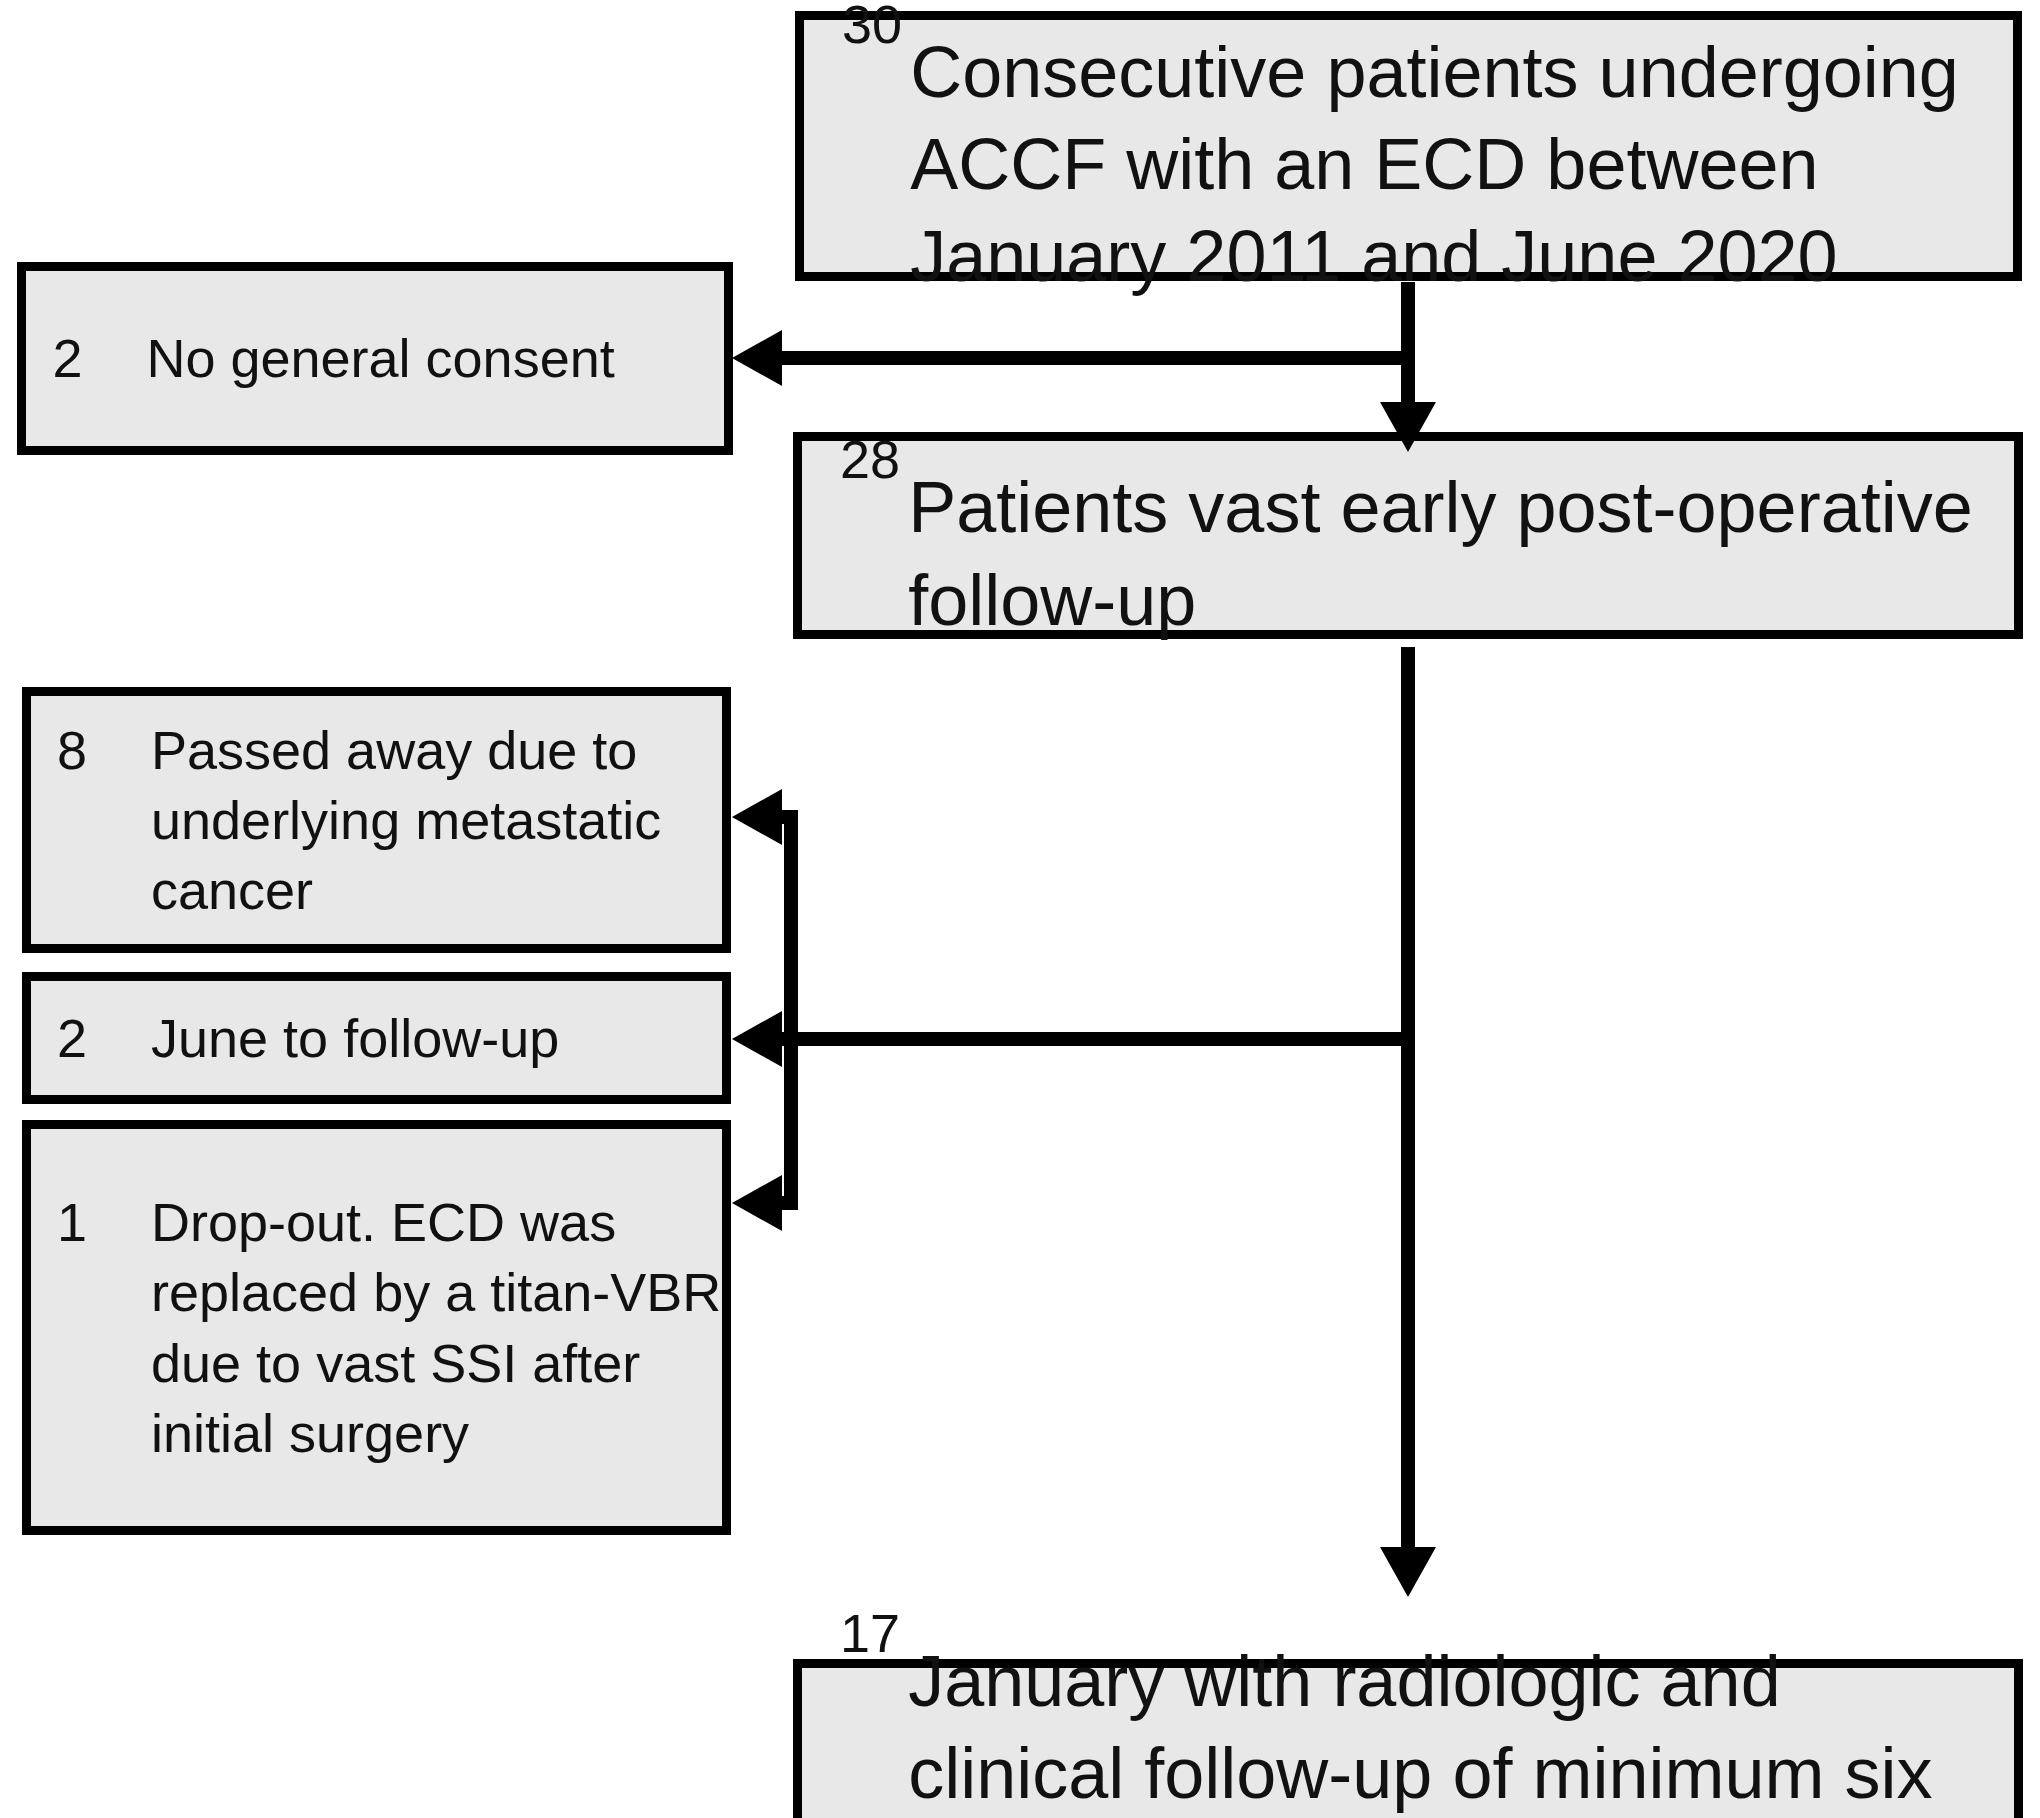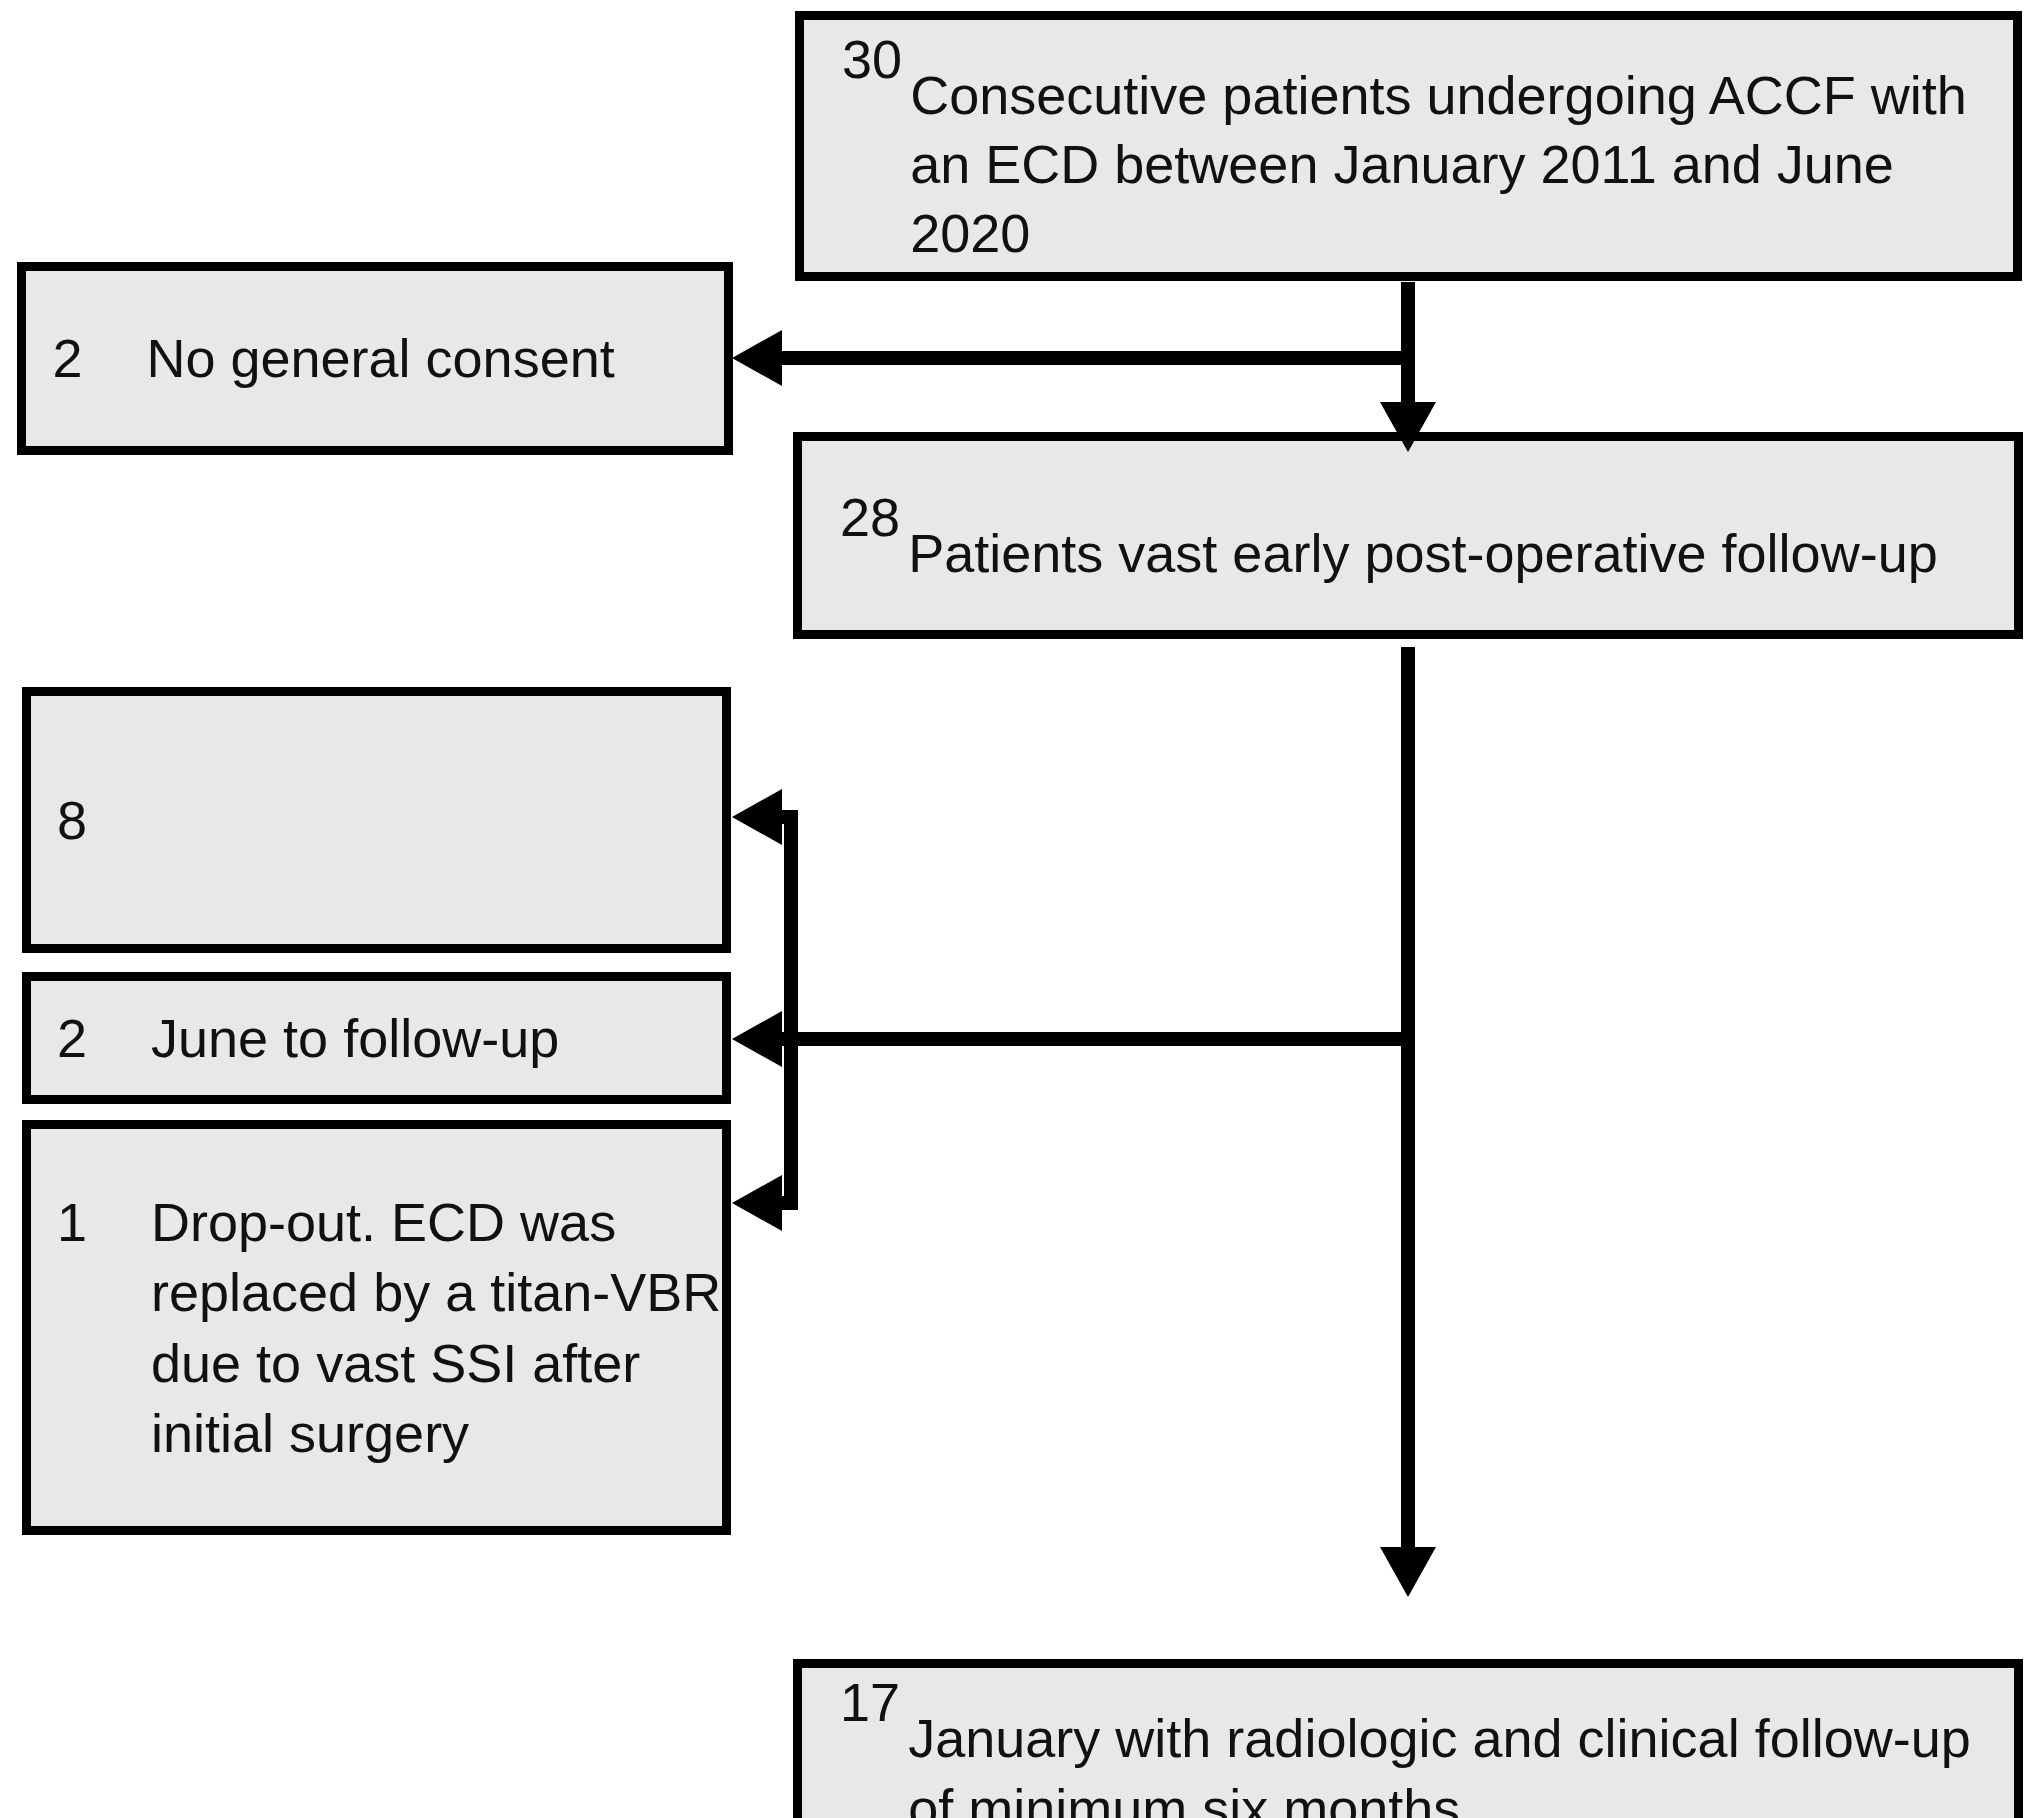--- a/index.html
+++ b/index.html
@@ -36,21 +36,21 @@
     white-space: nowrap;
   }
   .node-text {
     flex: 1 1 auto;
     color: #111111;
   }
 
   
   .main-node .node-inner { padding-left: 38px; }
   .main-node .node-count { width: 63px; font-size: 54px; line-height: 1.28; }
-  .main-node .node-text  { font-size: 54px; line-height: 1.28; padding-left: 5.2px; margin-top: 36px; }
+  .main-node .node-text  { font-size: 72px; line-height: 1.28; padding-left: 5.2px; margin-top: 36px; }
 
   
   .excl-node .node-inner { padding-left: 26px; }
   .excl-node .node-count { width: 94px; font-size: 54px; line-height: 1.30; }
   .excl-node .node-text  { font-size: 54px; line-height: 1.30; }
 
   
   .vline {
     position: absolute;
     background: #000000;
@@ -98,20 +98,21 @@
   <div class="node main-node" style="left:793px; top:432px; width:1230px; height:207px;">
     <div class="node-inner">
       <span class="node-count">28</span>
       <span class="node-text">Patients vast early post-operative follow-up</span>
     </div>
   </div>
 
   <div class="node excl-node" style="left:22px; top:687px; width:709px; height:266px;">
     <div class="node-inner">
       <span class="node-count">8</span>
+      <span class="node-text">Passed away due to underlying metastatic cancer</span>
     </div>
   </div>
 
   <div class="node excl-node" style="left:22px; top:972px; width:709px; height:132px;">
     <div class="node-inner">
       <span class="node-count">2</span>
       <span class="node-text">June to follow-up</span>
     </div>
   </div>
 

